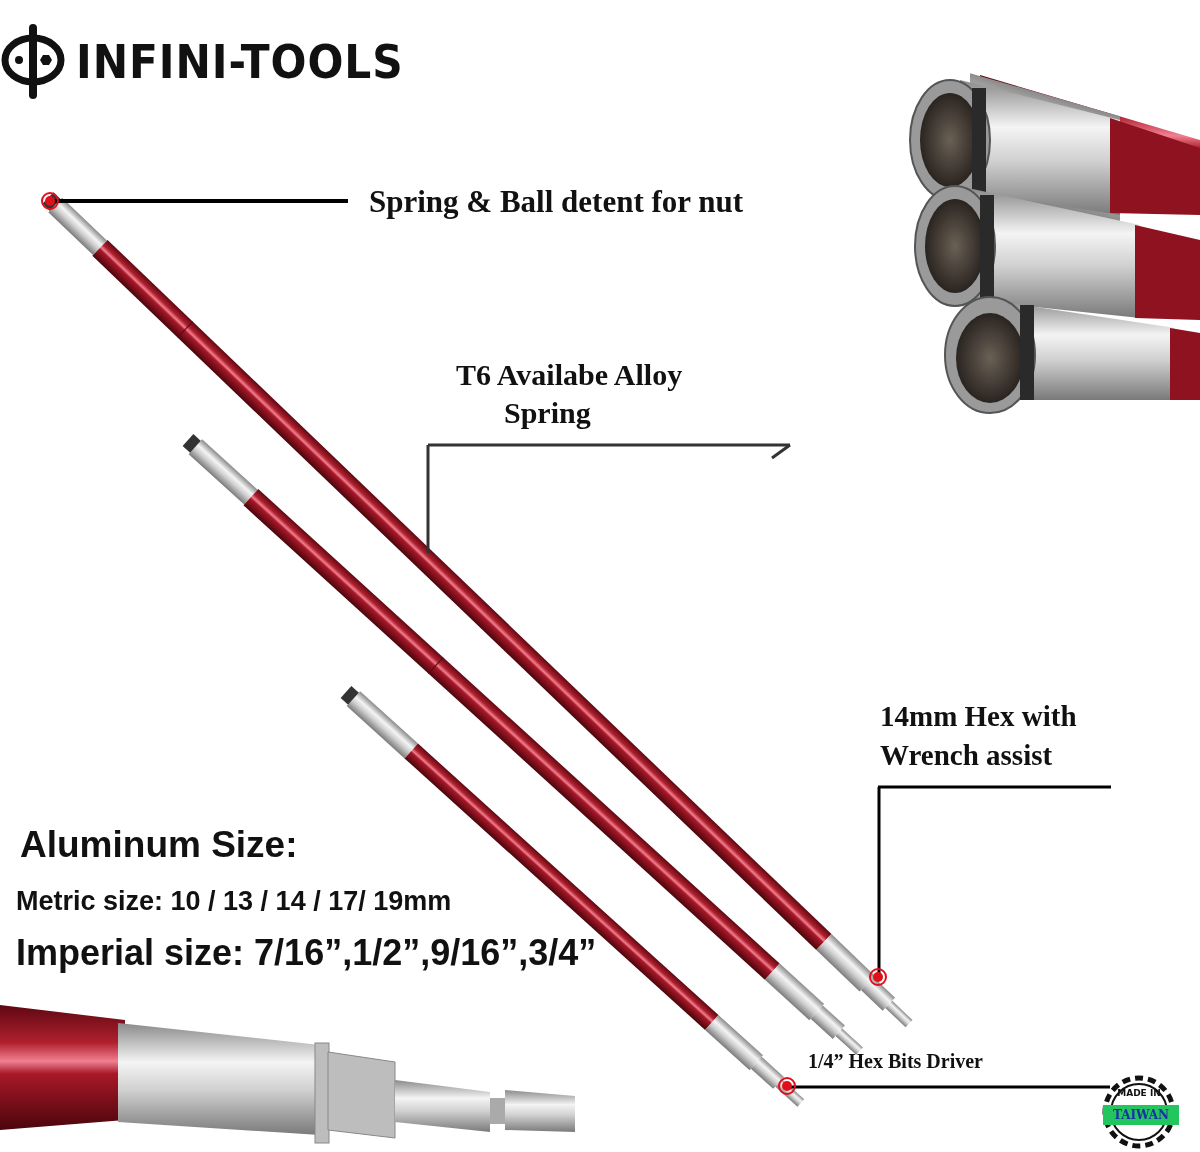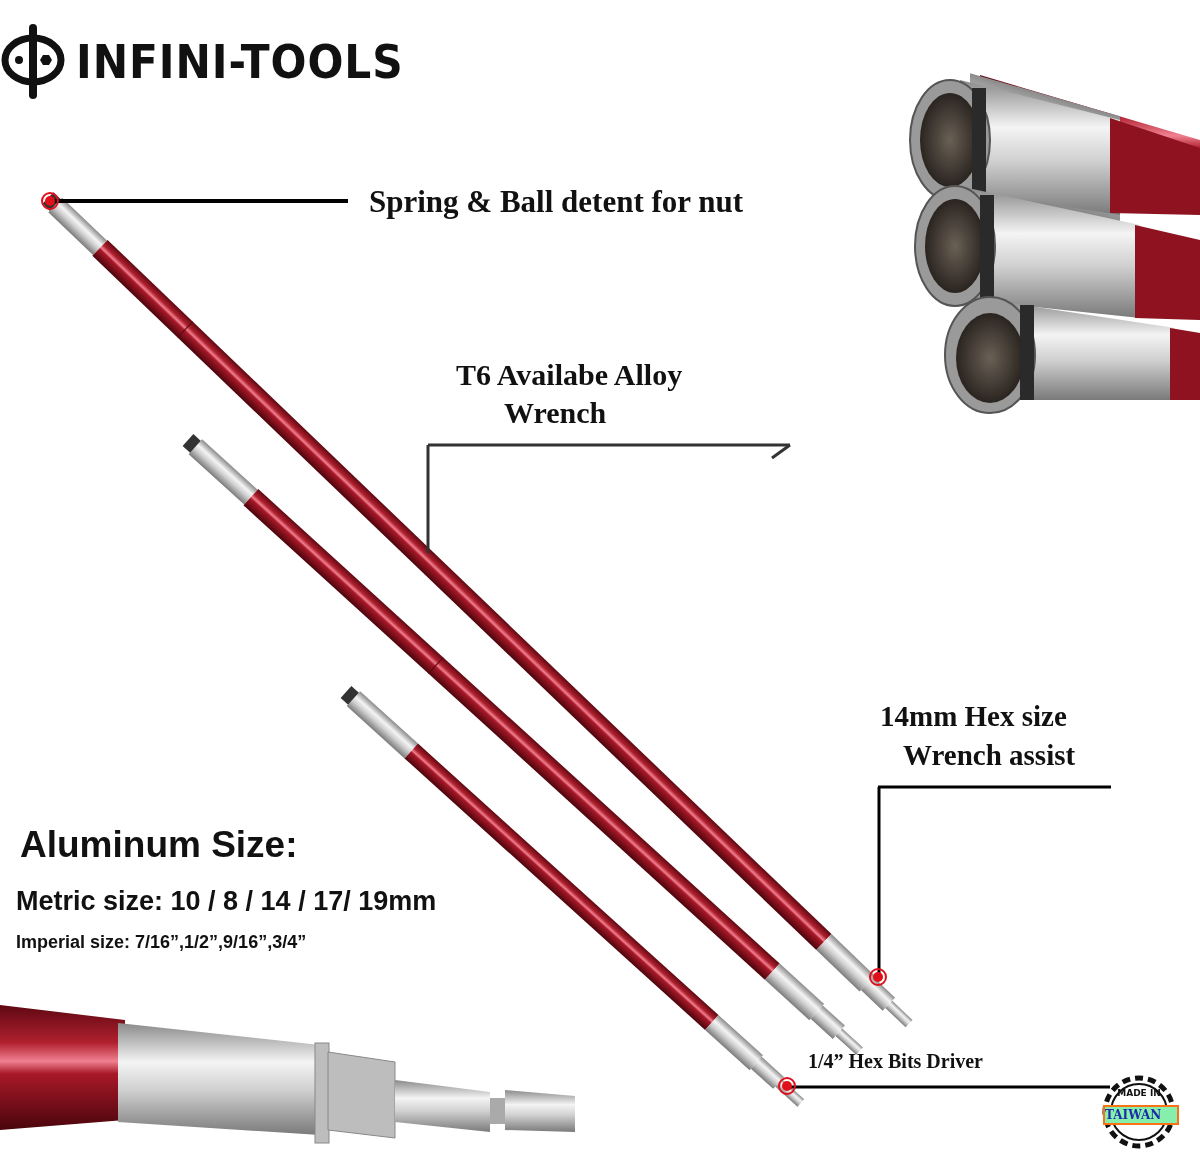--- a/index.html
+++ b/index.html
@@ -5,28 +5,28 @@
   html, body { margin:0; padding:0; background:#ffffff; }
   body { width:1200px; height:1152px; position:relative; overflow:hidden; font-family:"Liberation Sans", "DejaVu Sans", sans-serif; color:#111; }
   .abs { position:absolute; }
   .logo { left:0; top:22px; height:80px; display:flex; align-items:center; }
   .logo-text { font-family:"DejaVu Sans", sans-serif; font-weight:bold; font-size:46px; letter-spacing:1px; color:#111; margin-left:6px; transform:scaleX(0.92); transform-origin:left center; }
   .label { font-weight:bold; color:#111; white-space:nowrap;font-family:Liberation Serif, serif; }
   .l-spring { left:369px; top:184px; font-size:31px; }
   .l-t6a { left:456px; top:358px; font-size:30px; }
   .l-t6b { left:504px; top:396px; font-size:30px; }
   .l-hex14a { left:880px; top:700px; font-size:29px; }
-  .l-hex14b { left:880px; top:739px; font-size:29px;margin-left:23px; }
+  .l-hex14b { left:880px; top:739px; font-size:29px; }
   .l-hexbit { left:808px; top:1050px; font-size:20px; }
   .sizes-title { left:20px; top:824px; font-size:37px; font-weight:bold; }
   .sizes-metric { left:16px; top:886px; font-size:27px; font-weight:bold; }
-  .sizes-imperial { left:16px; top:932px; font-size:18px; font-weight:bold; }
+  .sizes-imperial { left:16px; top:932px; font-size:36px; font-weight:bold; }
   svg.art { position:absolute; left:0; top:0; }
   .badge { left:1096px; top:1072px; width:86px; height:80px; }
-  .badge-text { position:absolute; left:7px; top:33px; width:72px; height:16px; border:2px solid #f97316; background:#86efac; color:#1d2ea8; font-family:"DejaVu Serif", serif; font-weight:bold; font-size:12px; text-align:left; line-height:16px; }
+  .badge-text { position:absolute; left:7px; top:33px; width:72px; height:16px; border:2px solid #22c55e; background:#22c55e; color:#1d2ea8; font-family:"DejaVu Serif", serif; font-weight:bold; font-size:12px; text-align:center; line-height:16px; }
 </style>
 </head>
 <body>
 
 <svg class="art" width="1200" height="1152" viewBox="0 0 1200 1152">
   <defs>
     <linearGradient id="redG" x1="0" y1="0" x2="0" y2="1">
       <stop offset="0" stop-color="#5e0812"></stop>
       <stop offset="0.3" stop-color="#b0202e"></stop>
       <stop offset="0.45" stop-color="#f08090"></stop>
@@ -140,27 +140,27 @@
     <ellipse cx="33" cy="38" rx="28" ry="22" fill="none" stroke="#111" stroke-width="7"></ellipse>
     <rect x="29" y="2" width="8" height="75" rx="4" fill="#111"></rect>
     <circle cx="19" cy="38" r="4" fill="#111"></circle>
     <polygon points="43,33 49,33 52,38 49,43 43,43 40,38" fill="#111"></polygon>
   </svg>
   <span class="logo-text">INFINI-TOOLS</span>
 </div>
 
 <div class="abs label l-spring">Spring &amp; Ball detent for nut</div>
 <div class="abs label l-t6a">T6 Availabe Alloy</div>
-<div class="abs label l-t6b">Wrench</div>
-<div class="abs label l-hex14a">14mm Hex size</div>
+<div class="abs label l-t6b">Spring</div>
+<div class="abs label l-hex14a">14mm Hex with</div>
 <div class="abs label l-hex14b">Wrench assist</div>
 <div class="abs label l-hexbit">1/4” Hex Bits Driver</div>
 
 <div class="abs sizes-title">Aluminum Size:</div>
-<div class="abs sizes-metric">Metric size: 10 / 8 / 14 / 17/ 19mm</div>
+<div class="abs sizes-metric">Metric size: 10 / 13 / 14 / 17/ 19mm</div>
 <div class="abs sizes-imperial">Imperial size: 7/16”,1/2”,9/16”,3/4”</div>
 
 <div class="abs badge">
   <svg width="86" height="80" viewBox="0 0 86 80">
     <g fill="none" stroke="#111" stroke-width="5" stroke-dasharray="8 5">
       <circle cx="43" cy="40" r="34"></circle>
     </g>
     <circle cx="43" cy="40" r="28" fill="none" stroke="#111" stroke-width="2"></circle>
     <text x="43" y="24" font-size="9" font-weight="bold" text-anchor="middle" fill="#111" font-family="DejaVu Sans, sans-serif">MADE IN</text>
   </svg>

